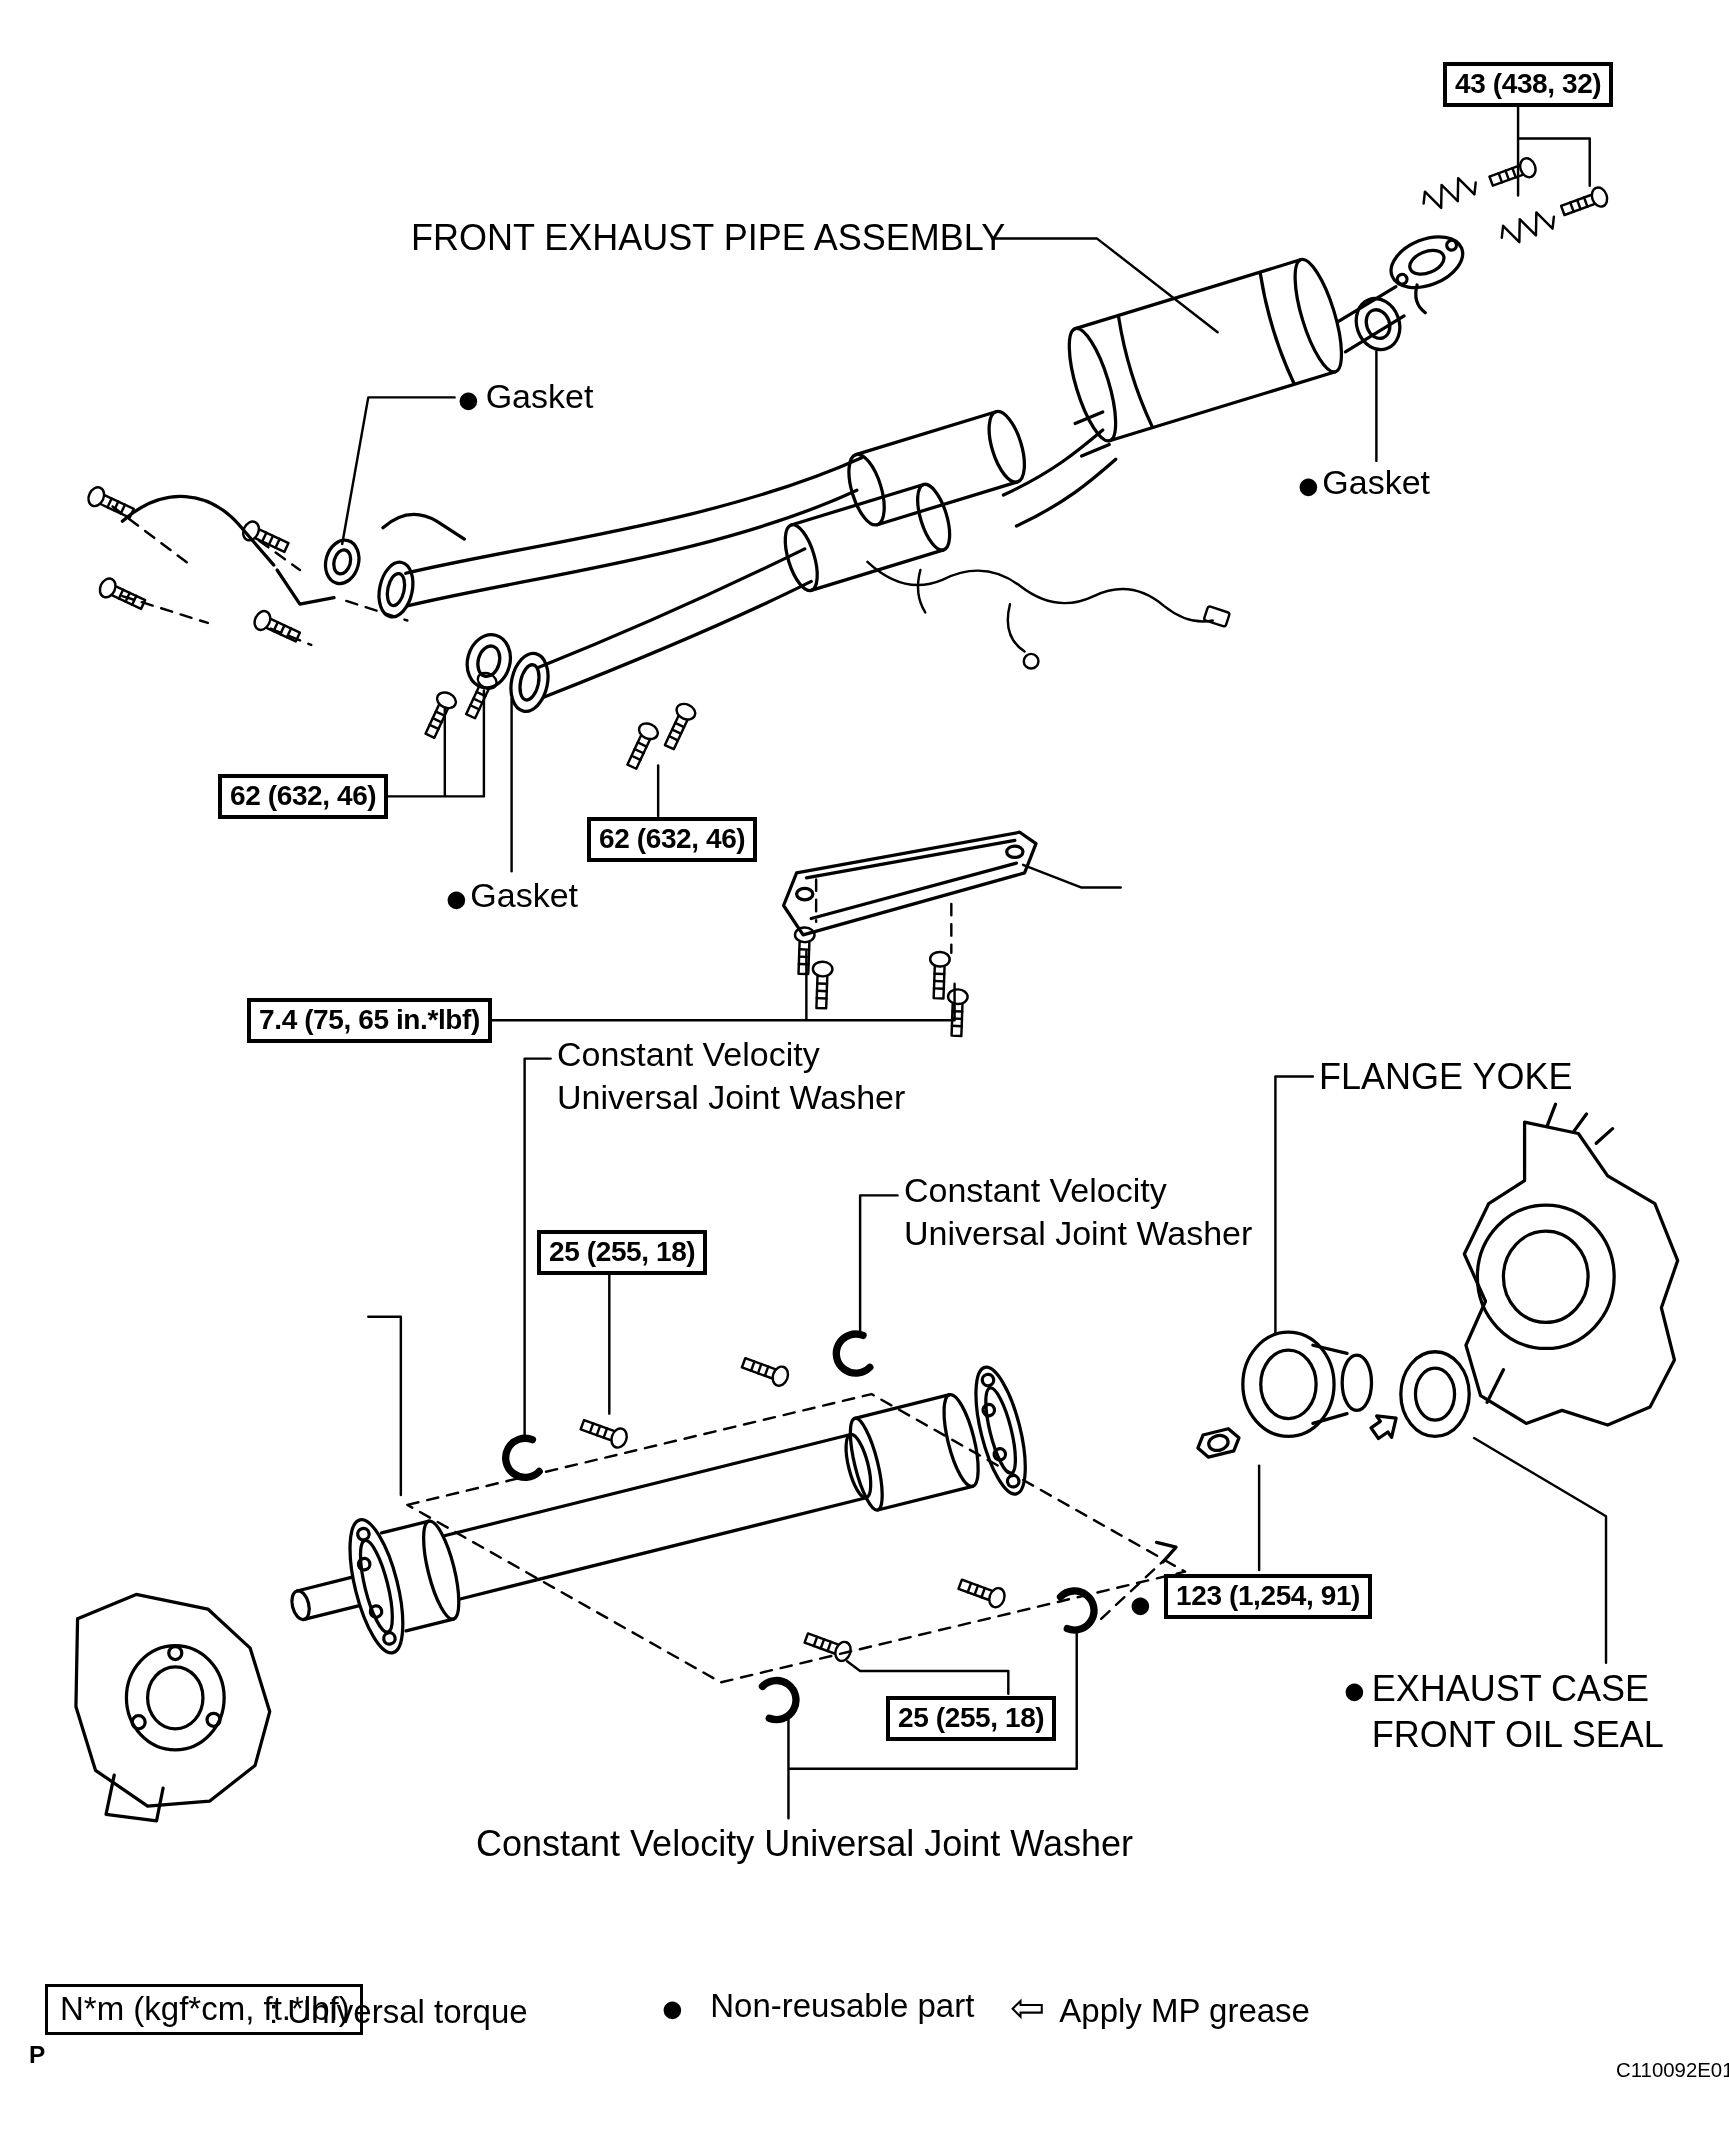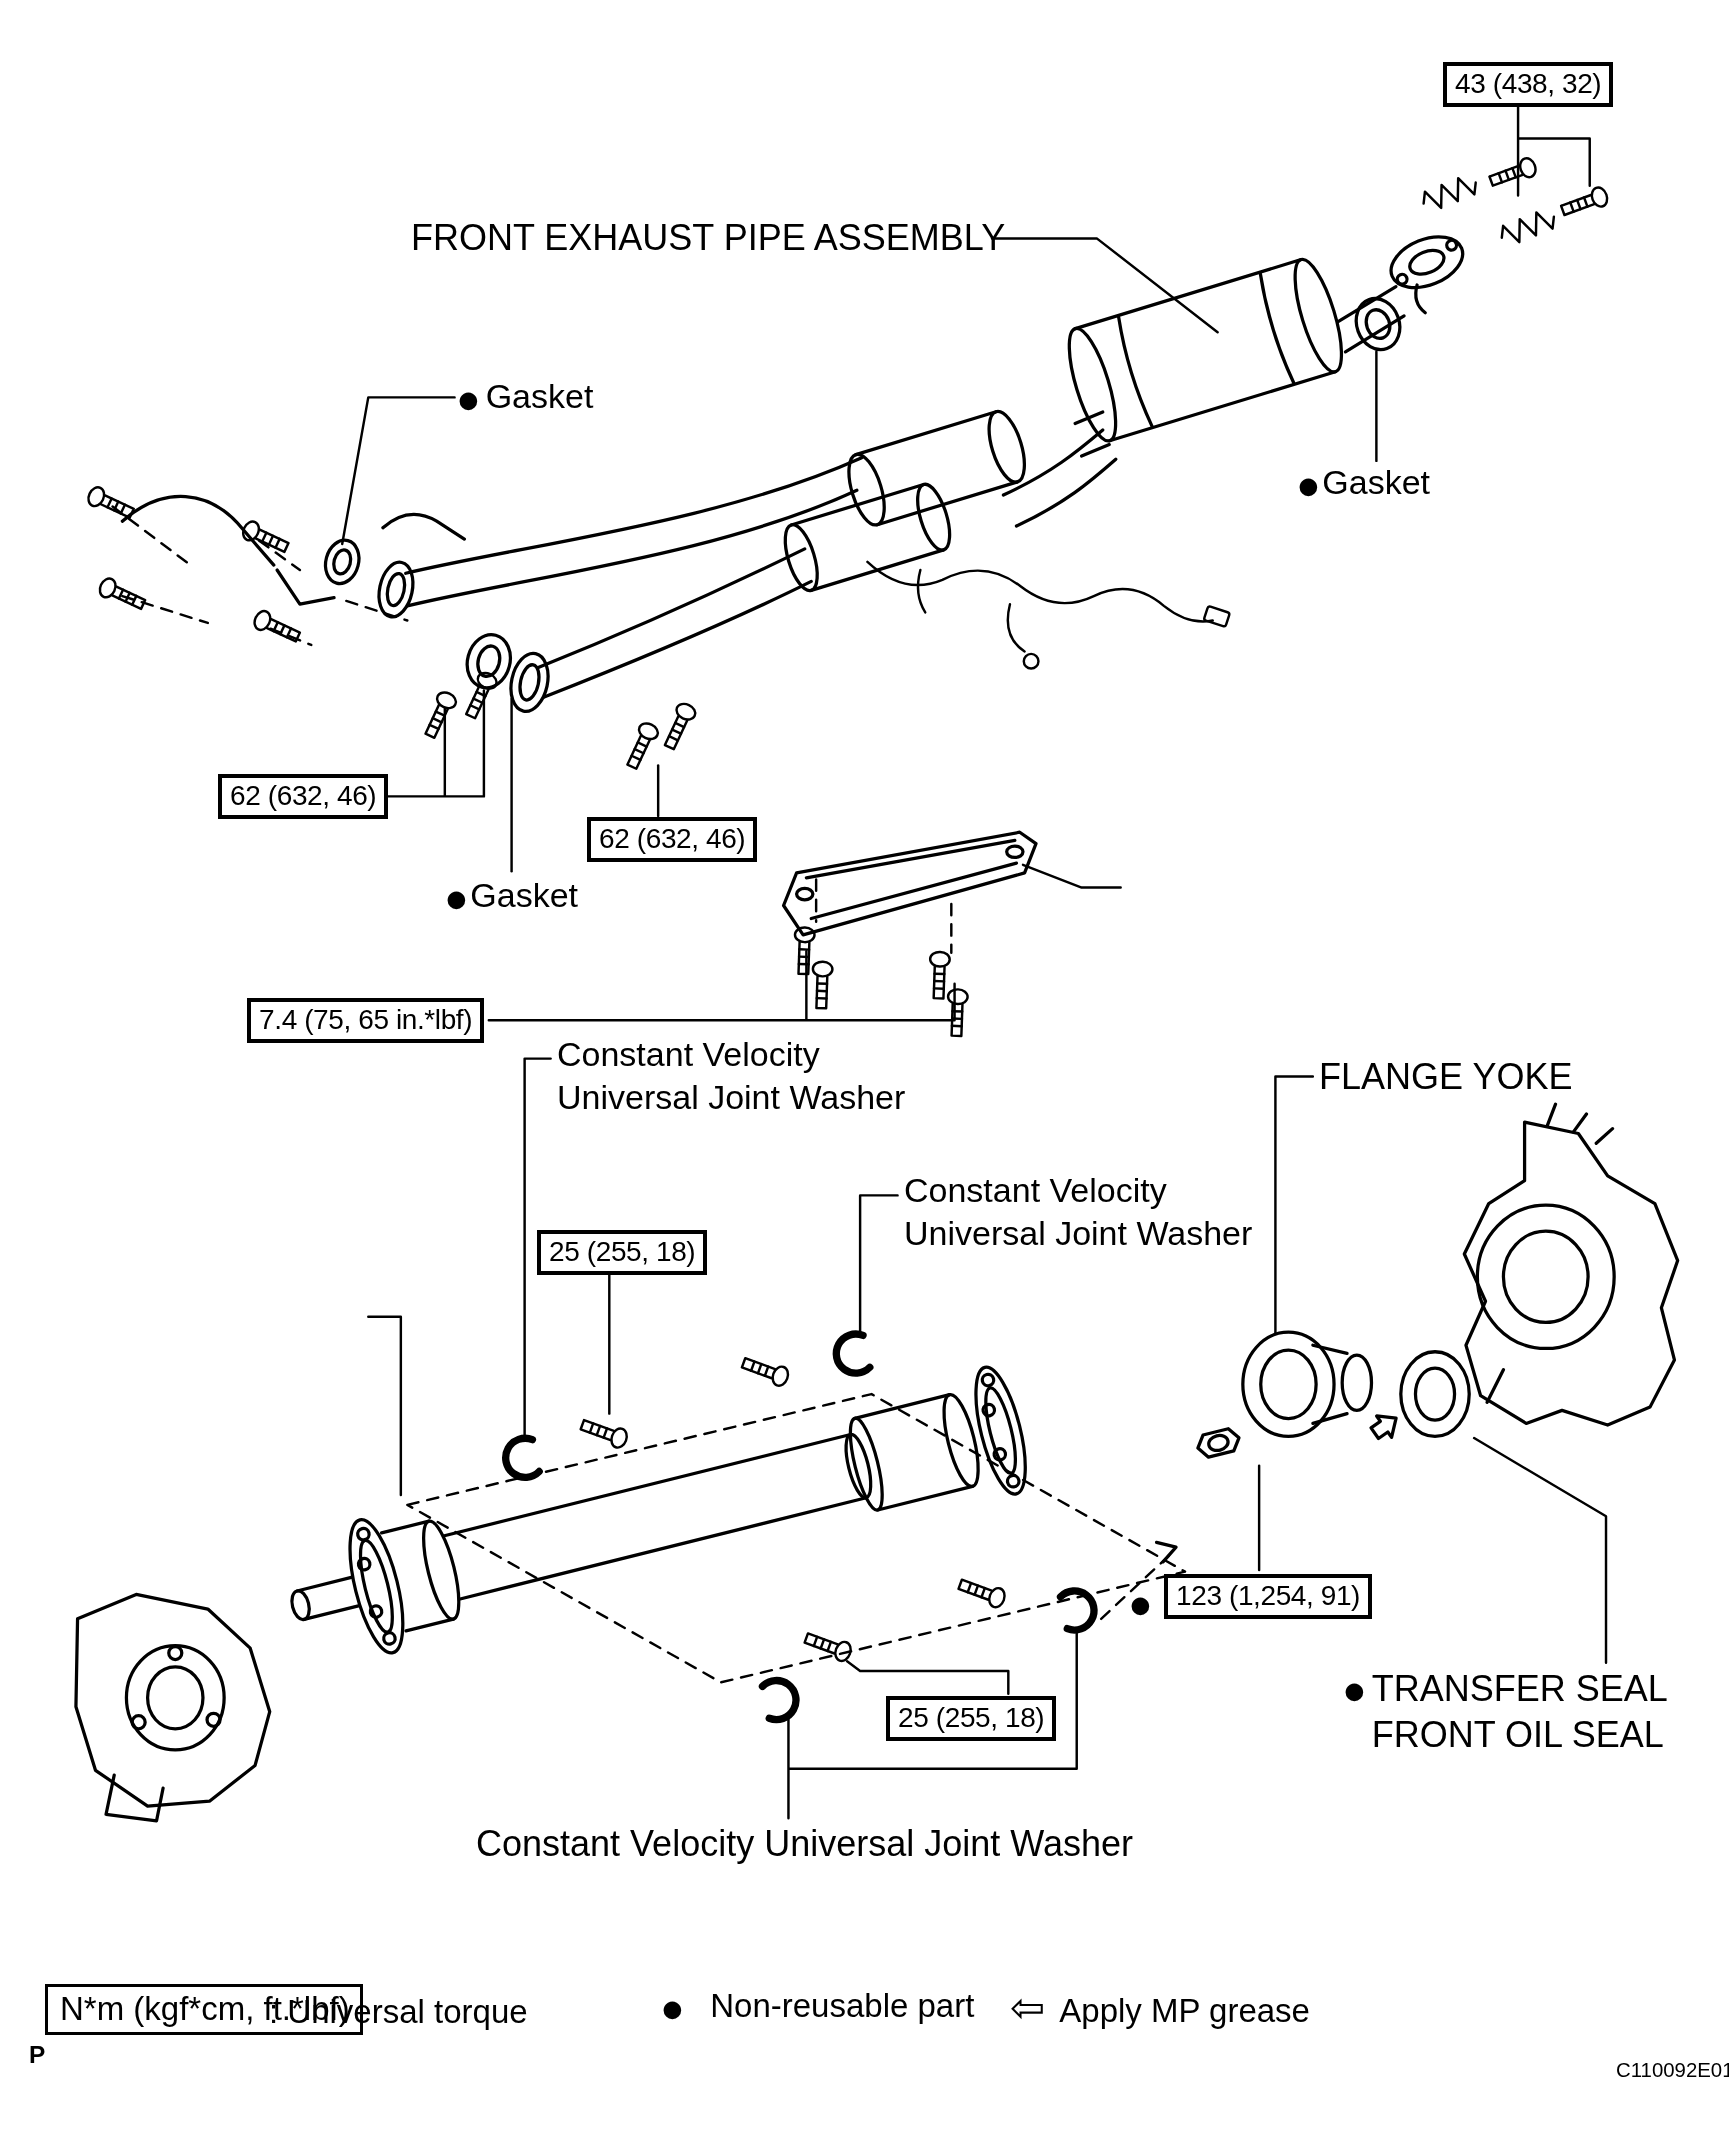--- a/index.html
+++ b/index.html
@@ -1,21 +1,21 @@
 <!DOCTYPE html>
 <html style="font-size:13px"><head>
 <meta charset="utf-8">
 <style>
   html,body{margin:0;padding:0;background:#fff;}
   #page{position:relative;width:1730px;height:2140px;background:#fff;overflow:hidden;
         font-family:"Liberation Sans",sans-serif;color:#000;}
   #art{position:absolute;left:0;top:0;}
   .label{position:absolute;white-space:nowrap;font-size:36px;line-height:1.27;}
   .lbl42{font-size:34px;}
-  .torque-box{position:absolute;border:4.1px solid #000;background:#fff;font-weight:normal;
+  .torque-box{position:absolute;border:4.1px solid #000;background:#fff;font-weight:bold;
               font-size:28px;line-height:1.15;padding:2.4px 8.1px;letter-spacing:-0.4px;white-space:nowrap;}
   .bullet{display:inline-block;font-size:41px;line-height:0;vertical-align:-4.9px;margin-right:4.9px;}
   .bullet.tight{margin-right:1.6px;}
   .inline-bullet-row{display:flex;align-items:flex-start;}
   .legend-box{position:absolute;border:3.3px solid #000;background:#fff;font-size:33px;
               padding:3.3px 9.8px;white-space:nowrap;}
   .legend-text{position:absolute;font-size:33px;white-space:nowrap;}
   .arrow-glyph{font-size:42px;line-height:1;}
   .page-letter{position:absolute;font-weight:bold;font-size:24.4px;}
   .fig-code{position:absolute;font-size:20.4px;}
@@ -280,21 +280,21 @@
   </div>
 
   <div class="label" style="left:1128px;top:1578px;">
     <span class="bullet">●</span>
   </div>
   <div class="torque-box" style="left:1164px;top:1574px;">123 (1,254, 91)</div>
 
   <div class="label inline-bullet-row" style="left:1342px;top:1666px;">
     <span class="bullet" style="margin-top:24.4px;">●</span>
     <span>
-      <div>TRANSFER SEAL</div>
+      <div>EXHAUST CASE</div>
       <div>FRONT OIL SEAL</div>
     </span>
   </div>
 
   <div class="torque-box" style="left:886px;top:1696px;">25 (255, 18)</div>
 
   <div class="label" style="left:476px;top:1821px;">Constant Velocity Universal Joint Washer</div>
 
   <div class="legend-box" style="left:45px;top:1984px;padding-left:12px;">N*m (kgf*cm, ft.*lbf)</div>
   <div class="legend-text" style="left:269px;top:1993px;">: Universal torque</div>

